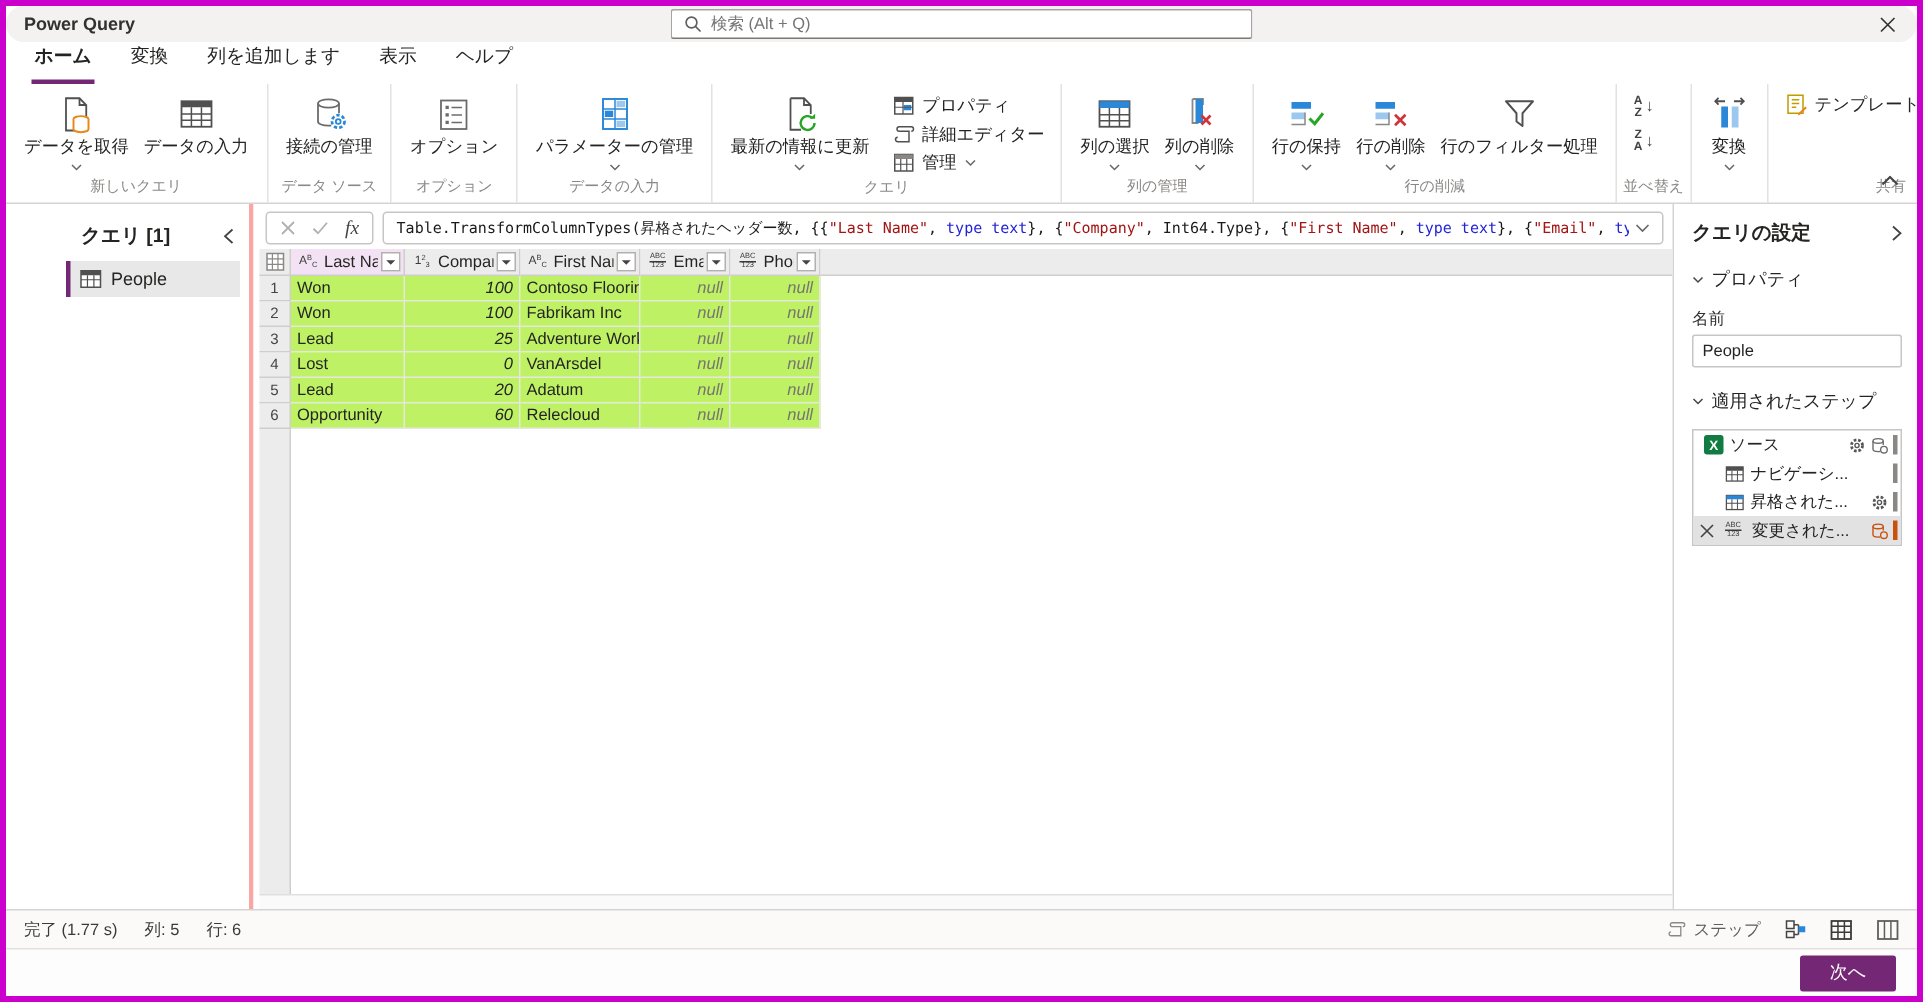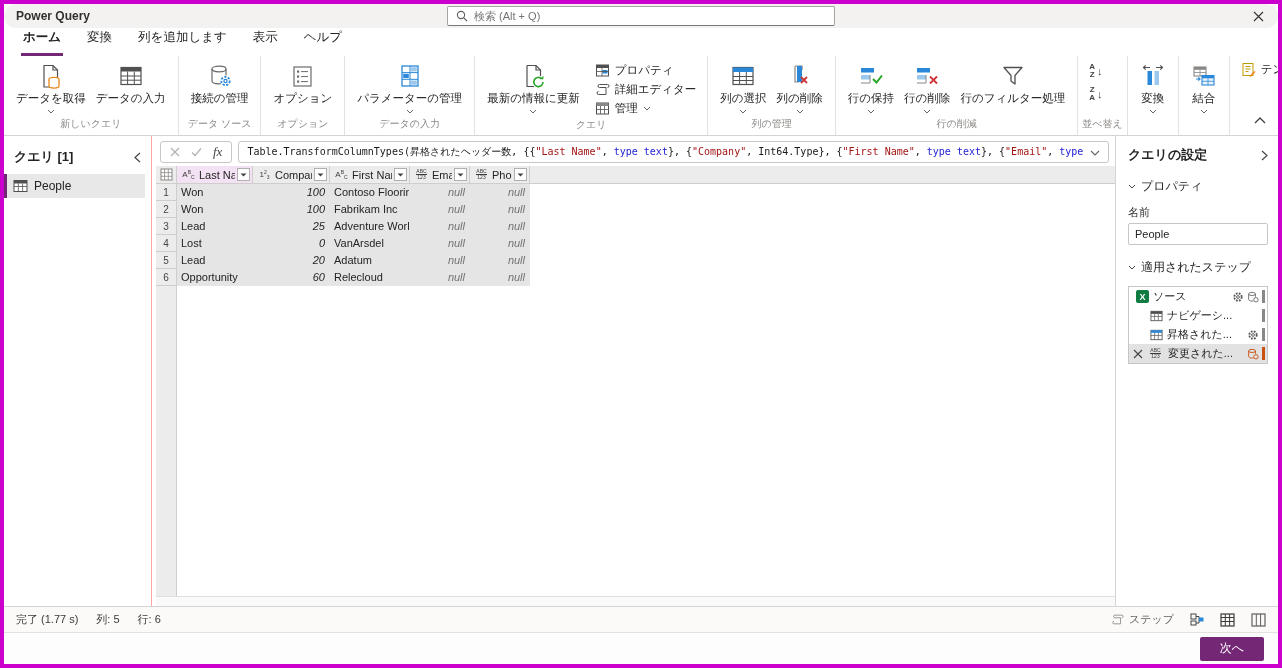--- a/index.html
+++ b/index.html
@@ -32,21 +32,21 @@
   .btn-sm { display:flex; align-items:center; gap:5px; background:none; border:none; cursor:pointer; font-size:11.5px; color:#252423; font-family:inherit; height:19px; padding:0 4px; white-space:nowrap; }
   .smcol { display:flex; flex-direction:column; align-items:flex-start; padding-top:1px; }
   .sort-col { display:flex; flex-direction:column; gap:7px; padding:3px 4px 0; }
   .sort-ic { display:flex; align-items:center; gap:2px; background:none; border:none; cursor:pointer; }
   .sort-let { display:flex; flex-direction:column; font-size:8px; line-height:8px; font-weight:bold; color:#444; font-family:inherit; }
   .sort-ar { font-size:11px; color:#444; line-height:10px; }
   .collapse-ribbon { position:absolute; right:12px; bottom:8px; background:none; border:none; cursor:pointer; }
 
   
   .main { flex:1; display:flex; min-height:0; }
-  .leftpane { width:148px; border-right:1px solid #fca5a5; flex-shrink:0; padding-top:8px; }
+  .leftpane { width:165px; border-right:3px solid #fca5a5; flex-shrink:0; padding-top:8px;padding-left:40px; }
   .lp-head { display:flex; align-items:center; padding:4px 10px 8px; }
   .lp-title { font-size:13px; font-weight:bold; }
   .lp-collapse { margin-left:auto; background:none; border:none; cursor:pointer; display:flex; }
   .lp-item { display:flex; align-items:center; gap:6px; height:24px; background:#e8e8e8; border-left:3px solid #742774; padding:0 6px; cursor:pointer; margin-right:6px; }
   .lp-item-label { font-size:12px; }
 
   .centerpane { flex:1; display:flex; flex-direction:column; min-width:0; background:#fff; }
   .fbar { height:30px; display:flex; align-items:center; padding:4px 6px 2px 8px; gap:6px; flex-shrink:0; }
   .fx-group { height:22px; border:1px solid #c8c6c4; border-radius:3px; display:flex; align-items:center; padding:0 9px; gap:11px; color:#b3b0ad; }
   .fx-label { font-family:"Liberation Serif","DejaVu Serif",serif; font-style:italic; font-size:13px; color:#444; }
@@ -59,21 +59,21 @@
   .ghead { display:flex; height:18px; flex-shrink:0; font-size:11px; }
   .gcell { border-right:1px solid #d0cecc; border-bottom:1px solid #d0cecc; display:flex; align-items:center; flex-shrink:0; }
   .gh { background:#ececec; padding:0 2px 0 3px; gap:2px; cursor:pointer; }
   .gh.sel { background:#f3e2f3; }
   .gh-label { overflow:hidden; white-space:nowrap; flex:1; color:#252423; }
   .hfilter { width:13px; height:13px; border:1px solid #b3b1af; background:#fff; display:flex; align-items:center; justify-content:center; flex-shrink:0; cursor:pointer; }
   .corner { width:21px; background:#ececec; justify-content:center; cursor:pointer; }
   .hfill { flex:1; background:#ececec; border-bottom:1px solid #d0cecc; }
   .grow { display:flex; height:17px; flex-shrink:0; font-size:11px; }
   .gutter { width:21px; background:#ececec; justify-content:center; color:#444; font-size:10px; cursor:pointer; }
-  .gd { background:#e5e5e5; padding:0 4px; border-right:1px solid #e8e6e4; border-bottom:1px solid #e8e6e4; overflow:hidden; white-space:nowrap; cursor:cell; }
+  .gd { background:#bef264; padding:0 4px; border-right:1px solid #e8e6e4; border-bottom:1px solid #e8e6e4; overflow:hidden; white-space:nowrap; cursor:cell; }
   .gd.num { justify-content:flex-end; font-style:italic; }
   .gd.null { justify-content:flex-end; font-style:italic; color:#767472; }
   .c0 { width:76px; } .c1 { width:77px; } .c2 { width:80px; } .c3 { width:60px; } .c4 { width:60px; }
   .gtail { flex:1; display:flex; }
   .gtail .gutter-tail { width:21px; background:#ececec; border-right:1px solid #d0cecc; }
   .hscroll { height:10px; border-top:1px solid #e1dfdd; background:#fafafa; flex-shrink:0; }
 
   .rightpane { width:163px; border-left:1px solid #d6d4d2; flex-shrink:0; padding:10px 10px 0 12px; font-size:12px; display:flex; flex-direction:column; }
   .rp-head { display:flex; align-items:center; margin-bottom:10px; }
   .rp-title { font-size:13px; font-weight:bold; }
@@ -397,44 +397,20 @@
           <span class="chevron">
               <svg width="8" height="5" viewBox="0 0 8 5">
                 <path d="M1 1 l3 3 3-3" fill="none" stroke="#666" stroke-width="1"></path>
               </svg>
             </span>
         </button>
       </div>
       <div class="rname"></div>
     </div>
 
-    <div class="rgroup">
-      <div class="rbody">
-        <button class="btn-lg">
-          <span class="bicon">
-            <svg width="26" height="26" viewBox="0 0 26 26">
-                <rect x="3" y="4" width="12" height="9" fill="#fff" stroke="#8a8886" stroke-width="1.1"></rect>
-                <rect x="3" y="4" width="12" height="2.8" fill="#8a8886"></rect>
-                <path d="M3 9.5 h12 M9 6.8 v6.2" stroke="#8a8886" stroke-width=".8"></path>
-                <path d="M5 16 h4 m-1.6 -1.6 l1.6 1.6 -1.6 1.6" fill="none" stroke="#2b88d8" stroke-width="1.2"></path>
-                <rect x="11" y="12.5" width="12" height="9.5" fill="#eaf3fb" stroke="#2b88d8" stroke-width="1.1"></rect>
-                <rect x="11" y="12.5" width="12" height="2.8" fill="#2b88d8"></rect>
-                <path d="M11 18.3 h12 M17 15.3 v6.7" stroke="#2b88d8" stroke-width=".8"></path>
-              </svg>
-          </span>
-          <span class="blabel">結合</span>
-          <span class="chevron">
-              <svg width="8" height="5" viewBox="0 0 8 5">
-                <path d="M1 1 l3 3 3-3" fill="none" stroke="#666" stroke-width="1"></path>
-              </svg>
-            </span>
-        </button>
-      </div>
-      <div class="rname"></div>
-    </div>
 
     <div class="rgroup" style="flex:1;">
       <div class="rbody">
         <button class="btn-sm">
           <svg width="15" height="15" viewBox="0 0 15 15">
               <rect x="2" y="1.5" width="10" height="12" fill="#fff" stroke="#c19c00"></rect>
               <path d="M4.5 4.5 h5 M4.5 7 h5 M4.5 9.5 h3" stroke="#c19c00"></path>
               <path d="M9 13.5 l4.5 -4.5 1 1 -4.5 4.5 -1.5 .5 z" fill="#e8871a"></path>
             </svg>
           <span>テンプレートのエクスポート</span>

